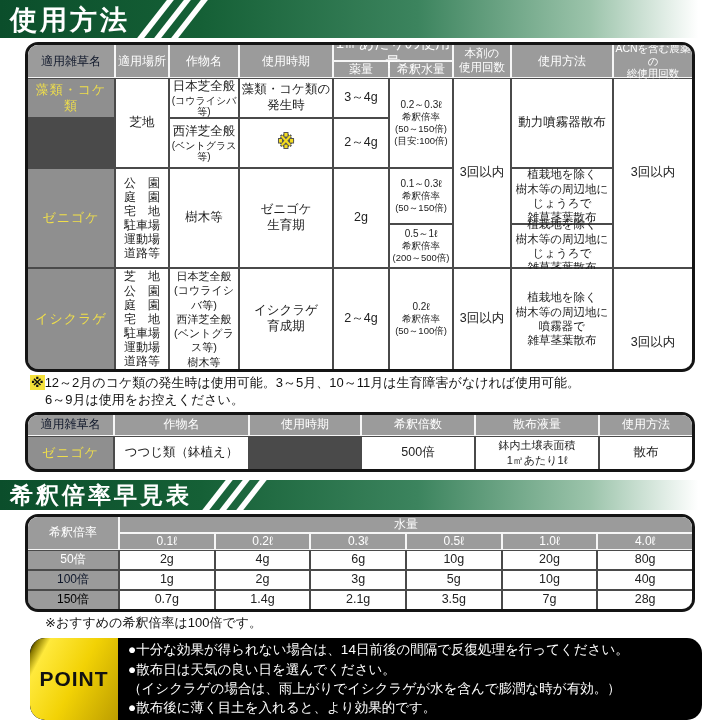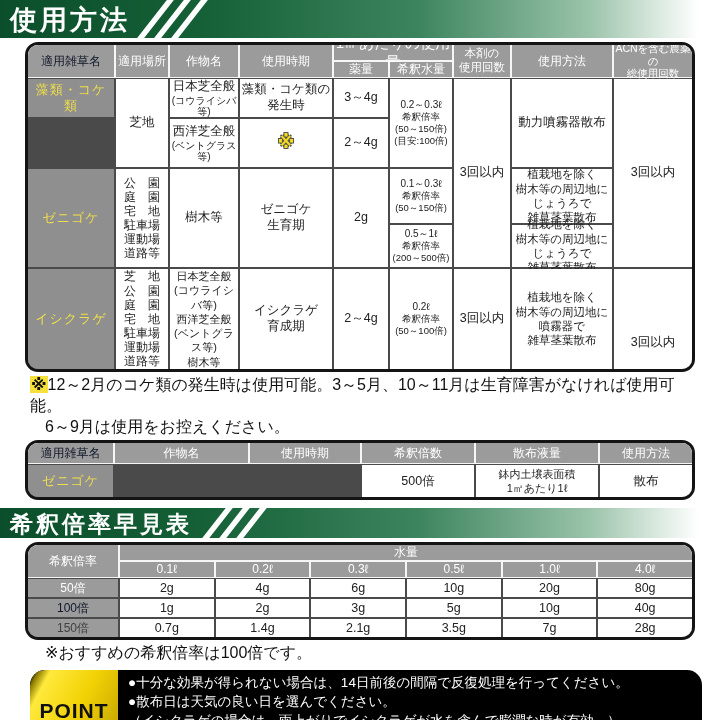--- a/index.html
+++ b/index.html
@@ -60,21 +60,21 @@
   }
   
   #dil-grid{
     grid-template-columns:90px repeat(6,1fr);
     grid-template-rows:15px 15px 18px 18px 18px;
     background:linear-gradient(to bottom,#f6f6f6 0px,#f6f6f6 33px,#4a4a4a 33px);
   }
   #dil-grid .c{font-size:12.5px;}
   #dil-grid .gray{font-size:12px;}
   
-  .note{margin:3px 16px 0 30px;font-size:16px;line-height:1.3;color:#111;}
+  .note{margin:3px 16px 0 30px;font-size:13px;line-height:1.3;color:#111;}
   .note .indent{margin-left:15px;}
   .hl-mark{background:#f5e13a;color:#111;font-weight:bold;padding:0 1px;}
   
   .point-box{
     margin:6px 18px 0 30px;height:82px;background:#000;border-radius:15px;
     overflow:hidden;display:flex;align-items:stretch;
   }
   .point-label{
     width:88px;flex:none;display:flex;align-items:center;justify-content:center;
     background:linear-gradient(118deg,#000 2%,#8a7a00 7%,#ffe93c 16%,#f2d205 52%,#bd9e00 100%);
@@ -217,20 +217,21 @@
 <div class="tbl-wrap">
   <div class="grid" id="pot-grid">
     <div class="c gray yellow-text" style="grid-area:1/1/2/2">適用雑草名</div>
     <div class="c gray" style="grid-area:1/2/2/3">作物名</div>
     <div class="c gray" style="grid-area:1/3/2/4">使用時期</div>
     <div class="c gray" style="grid-area:1/4/2/5">希釈倍数</div>
     <div class="c gray" style="grid-area:1/5/2/6">散布液量</div>
     <div class="c gray" style="grid-area:1/6/2/7">使用方法</div>
 
     <div class="c lbl" style="grid-area:2/1/3/2">ゼニゴケ</div>
+    <div class="c" style="grid-area:2/2/3/3">つつじ類（鉢植え）</div>
     <div class="c" style="grid-area:2/4/3/5">500倍</div>
     <div class="c crop-lines" style="grid-area:2/5/3/6">鉢内土壌表面積
 1㎡あたり1ℓ</div>
     <div class="c" style="grid-area:2/6/3/7">散布</div>
   </div>
 </div>
 
 <div class="spacer8"></div>
 
 <div class="band small">
@@ -264,21 +265,21 @@
     <div class="c" style="grid-area:3/7/4/8">80g</div>
 
     <div class="c gray yellow-text" style="grid-area:4/1/5/2">100倍</div>
     <div class="c" style="grid-area:4/2/5/3">1g</div>
     <div class="c" style="grid-area:4/3/5/4">2g</div>
     <div class="c" style="grid-area:4/4/5/5">3g</div>
     <div class="c" style="grid-area:4/5/5/6">5g</div>
     <div class="c" style="grid-area:4/6/5/7">10g</div>
     <div class="c" style="grid-area:4/7/5/8">40g</div>
 
-    <div class="c gray" style="grid-area:5/1/6/2;color:#404040">150倍</div>
+    <div class="c gray" style="grid-area:5/1/6/2;color:#000000">150倍</div>
     <div class="c" style="grid-area:5/2/6/3">0.7g</div>
     <div class="c" style="grid-area:5/3/6/4">1.4g</div>
     <div class="c" style="grid-area:5/4/6/5">2.1g</div>
     <div class="c" style="grid-area:5/5/6/6">3.5g</div>
     <div class="c" style="grid-area:5/6/6/7">7g</div>
     <div class="c" style="grid-area:5/7/6/8">28g</div>
   </div>
 </div>
 
 <div class="note" style="margin-left:45px">※おすすめの希釈倍率は100倍です。</div>

